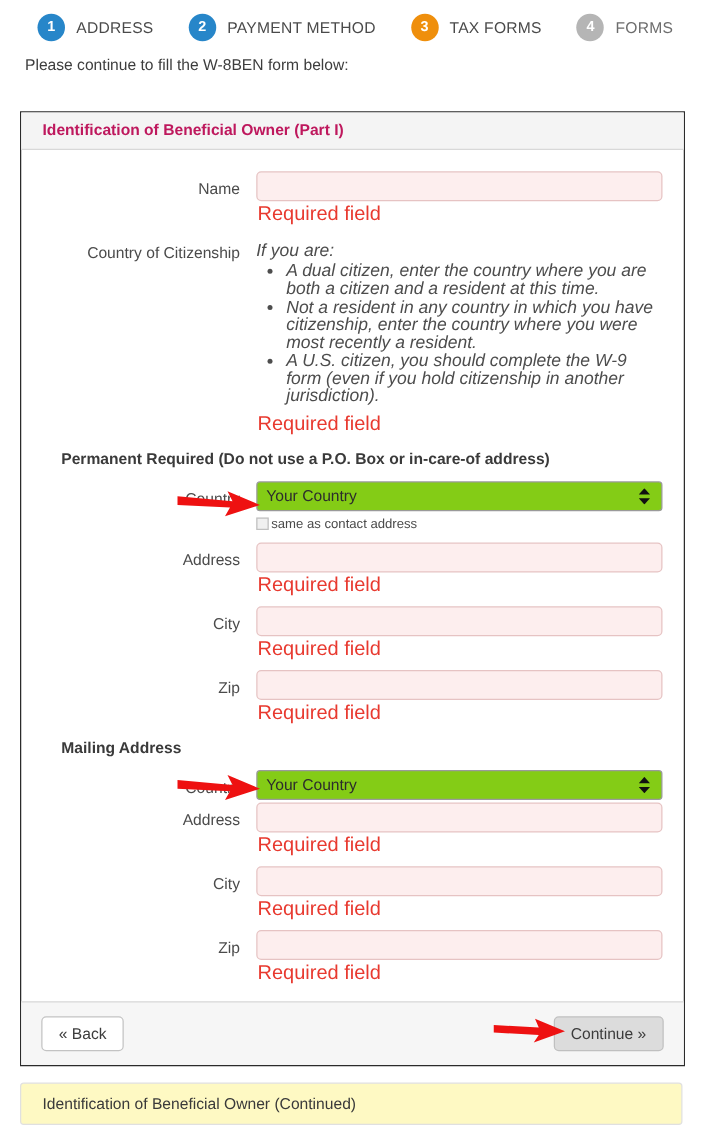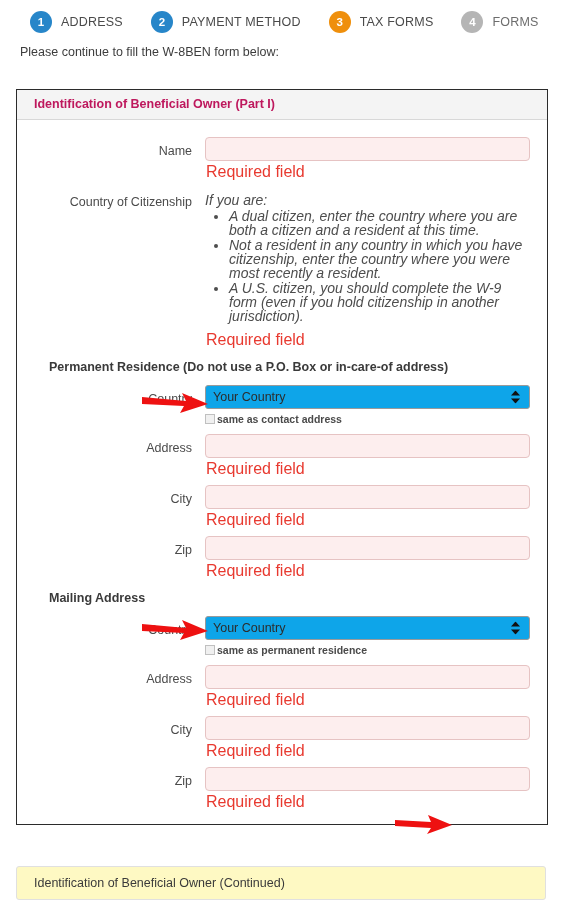--- a/index.html
+++ b/index.html
@@ -145,21 +145,21 @@
     font-size: 12.5px;
     color: #2c2c2c;
     padding: 0 7px;
     display: flex;
     align-items: center;
     position: relative;
     cursor: pointer;
   }
   .sel-input.plain {
     border: 1px solid #9a9a9a;
-    background: #0ea5e9;
+    background: #84cc16;
     color: #2c2c2c;
   }
   .sel-text { line-height: 22px; }
   .sel-arrows {
     position: absolute;
     right: 9px;
     top: 50%;
     transform: translateY(-50%);
     display: flex;
     flex-direction: column;
@@ -211,21 +211,20 @@
     background: #f0f0f0;
     box-sizing: border-box;
     flex: 0 0 auto;
     cursor: pointer;
   }
   .cb-label {
     font-size: 10.5px;
     color: #4a4a4a;
     margin-left: 2px;
     cursor: pointer;
-    font-weight: bold;
   }
 
   
   .panel-footer {
     border-top: 1px solid #d8d8d8;
     background: #f6f6f6;
     height: 50px;
     display: flex;
     align-items: center;
     justify-content: space-between;
@@ -318,21 +317,21 @@
             <li>A dual citizen, enter the country where you are both a citizen and a resident at this time.</li>
             <li>Not a resident in any country in which you have citizenship, enter the country where you were most recently a resident.</li>
             <li>A U.S. citizen, you should complete the W-9 form (even if you hold citizenship in another jurisdiction).</li>
           </ul>
         </div>
 
         <div class="req" style="margin-top:10px">Required field</div>
       </div>
     </div>
 
-    <div class="section-title">Permanent Residence (Do not use a P.O. Box or in-care-of address)</div>
+    <div class="section-title">Permanent Required (Do not use a P.O. Box or in-care-of address)</div>
 
     <div class="field-row">
       <div class="field-label">Country</div>
       <div class="field-control">
         <div class="sel-input plain">
           <span class="sel-text">Your Country</span>
           <span class="sel-arrows">
             <svg width="9" height="6" viewBox="0 0 9 6">
                 <polygon points="4.5,0 9,5 0,5" fill="#111"></polygon>
               </svg>
@@ -381,24 +380,20 @@
           <span class="sel-text">Your Country</span>
           <span class="sel-arrows">
             <svg width="9" height="6" viewBox="0 0 9 6">
                 <polygon points="4.5,0 9,5 0,5" fill="#111"></polygon>
               </svg>
             <svg width="9" height="6" viewBox="0 0 9 6" style="margin-top:1px">
                 <polygon points="4.5,6 0,1 9,1" fill="#111"></polygon>
               </svg>
           </span>
         </div>
-        <div class="cb-row">
-          <span class="cb-box"></span>
-          <span class="cb-label">same as permanent residence</span>
-        </div>
       </div>
     </div>
 
     <div class="field-row">
       <div class="field-label">Address</div>
       <div class="field-control">
         <input class="txt-input" type="text" value="" style="">
         <div class="req">Required field</div>
       </div>
     </div>
@@ -414,20 +409,24 @@
     <div class="field-row">
       <div class="field-label">Zip</div>
       <div class="field-control">
         <input class="txt-input" type="text" value="" style="">
         <div class="req">Required field</div>
       </div>
     </div>
 
   </div>
 
+  <div class="panel-footer">
+    <button class="btn btn-back">« Back</button>
+    <button class="btn btn-continue">Continue »</button>
+  </div>
 </div>
 
 <div class="panel2">
   <span>Identification of Beneficial Owner (Continued)</span>
 </div>
 
 <svg class="arrow" style="left:140px; top:390px;" width="72" height="28" viewBox="0 0 72 28">
   <path d="M2,7 L46,11 L42,3 L68,14 L40,23 L44,16 L2,14 Z" fill="#ee1111"></path>
 </svg>
 

